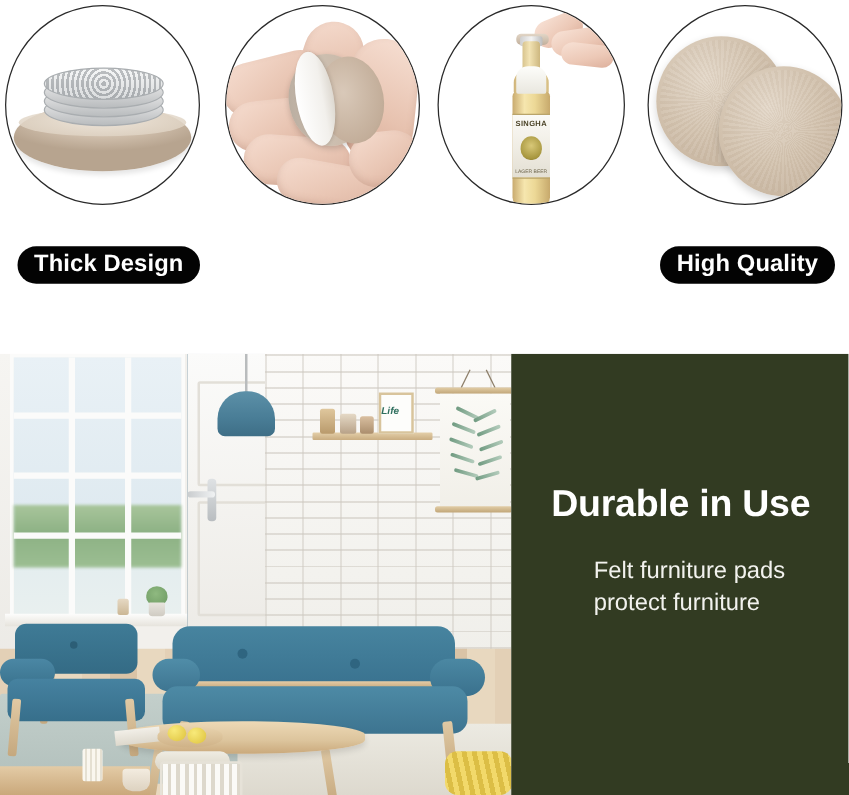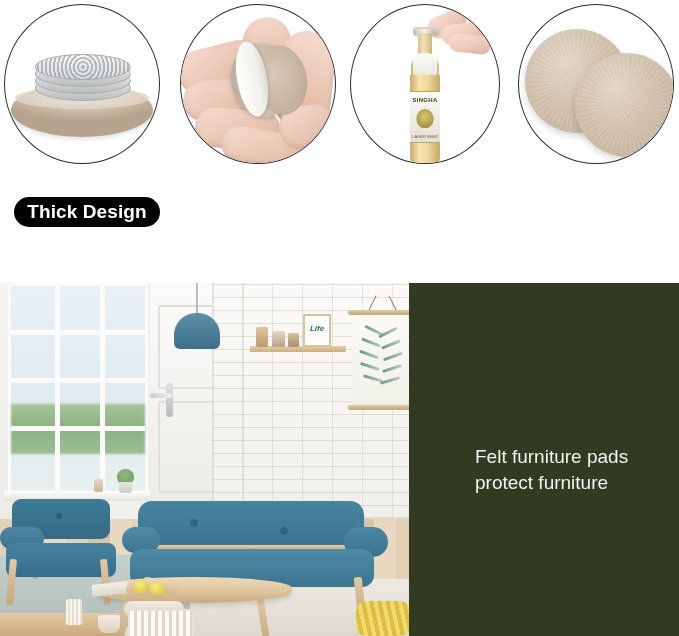--- a/index.html
+++ b/index.html
@@ -272,21 +272,21 @@
     border-radius:22px 22px 6px 6px;
   }
 
   
   .shelf { position:absolute; left:250px; top:63px; width:96px; height:6px;
            background:linear-gradient(180deg,#e4cfa9,#c9ad81); border-radius:1px; }
   .shelf-frame {
     position:absolute; left:303px; top:31px; width:28px; height:33px;
     background:#fdfdfb; border:2px solid #d8c49c;
   }
-  .shelf-frame span { position:absolute; left:0; right:0; top:8px; text-align:center;
+  .shelf-frame span { position:absolute; left:0; right:0; top:8px; 
                       font-size:8px; color:#2f6f5e; font-weight:bold; font-style:italic; }
   .shelf-jar1 { position:absolute; left:256px; top:44px; width:12px; height:20px;
                 background:linear-gradient(180deg,#dfc79d,#b99a6c); border-radius:2px; }
   .shelf-jar2 { position:absolute; left:272px; top:48px; width:13px; height:16px;
                 background:linear-gradient(180deg,#e5d9c6,#b8a288); border-radius:2px; }
   .shelf-jar3 { position:absolute; left:288px; top:50px; width:11px; height:14px;
                 background:linear-gradient(180deg,#d9bfa0,#ab8e6d); border-radius:2px; }
 
   
   .art-hook { position:absolute; left:372px; top:12px; width:1.4px; height:16px;
@@ -475,20 +475,21 @@
         <div class="pads-scene">
           <div class="flat-pad fp-back"></div>
           <div class="flat-pad fp-front"></div>
         </div>
       </div>
     </div>
   </div>
 
   <div class="pills">
     <div class="pill p0">Thick Design</div>
+    <div class="pill p3">High Quality</div>
   </div>
 
   <div class="bottom">
 
     <div class="room">
       <div class="wall-left"></div>
 
       <div class="window">
         <div class="win-sky"></div>
         <div class="win-trees"></div>
@@ -588,19 +589,20 @@
       </div>
 
       <div class="throw"></div>
       <div class="basket"></div>
       <div class="fg-table"></div>
       <div class="candle"></div>
       <div class="cup-fg"></div>
     </div>
 
     <div class="green-panel">
+      <div class="panel-heading">Durable in Use</div>
       <div class="panel-body">
         <span>Felt furniture pads</span>
         <span>protect furniture</span>
       </div>
     </div>
   </div>
 </div>
 
 </body></html>

